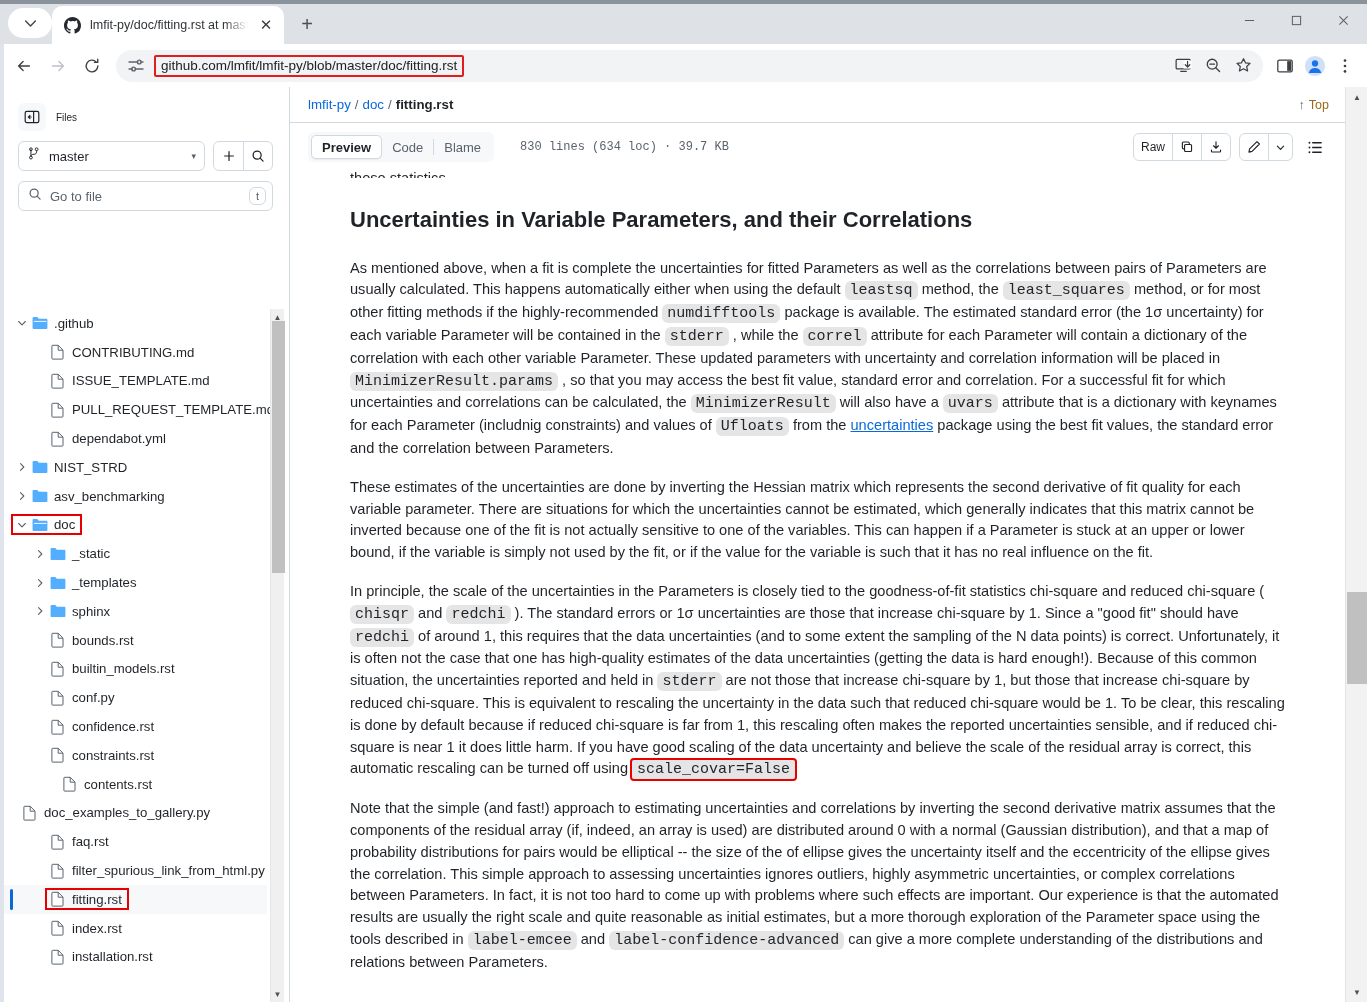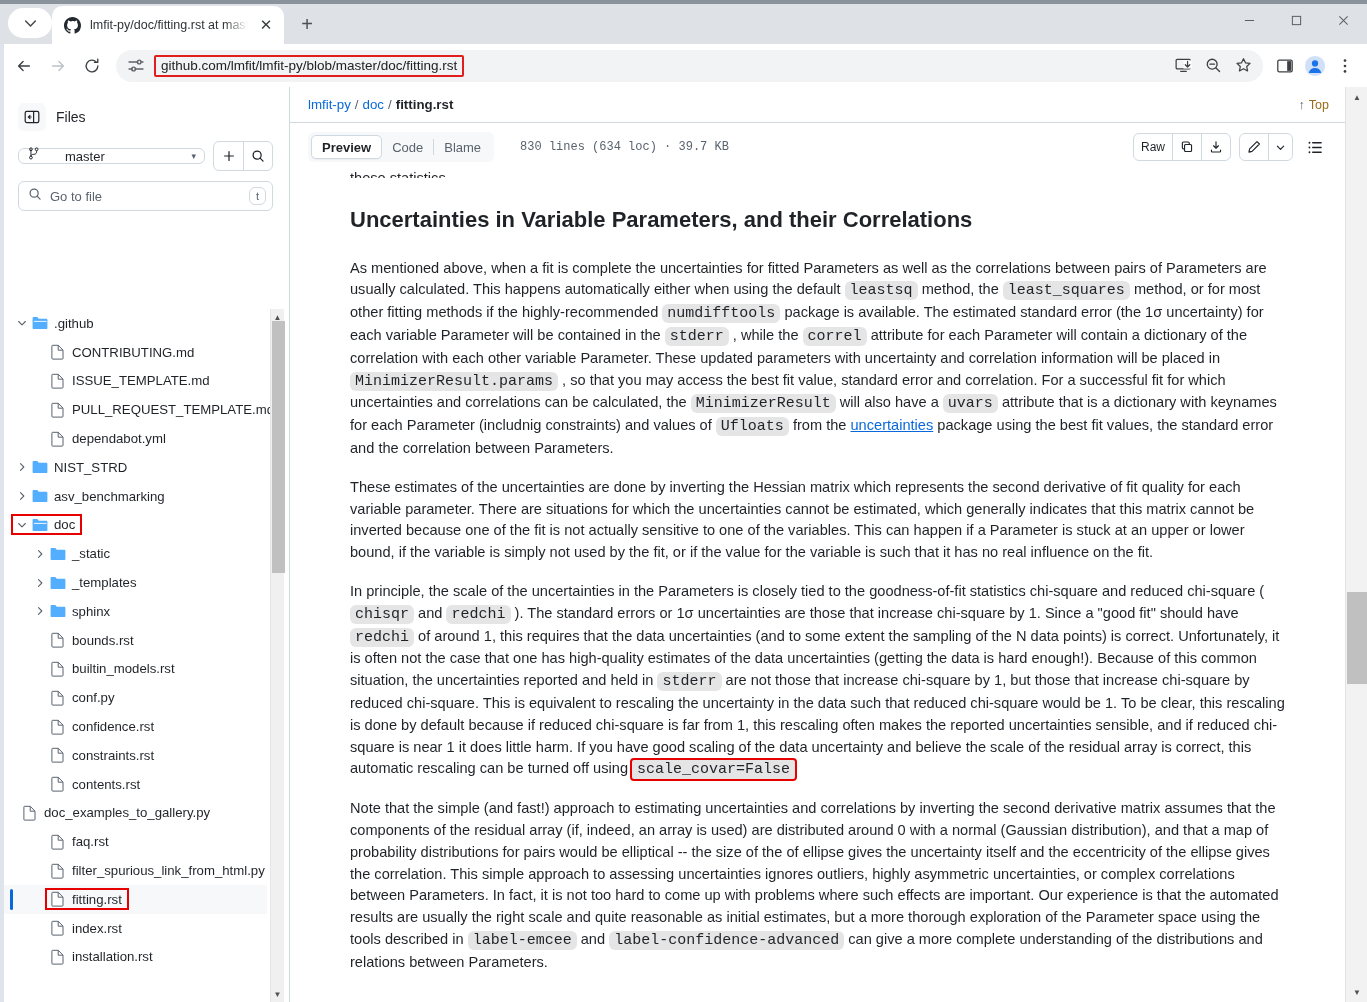--- a/index.html
+++ b/index.html
@@ -82,25 +82,25 @@
   .sidebar {
     width: 290px; flex: none; background: #ffffff; position: relative;
     border-right: 1px solid #d1d9e0;
     padding: 0;
   }
   .files-header { display:flex; align-items:center; gap:10px; padding: 16px 0 10px 18px; }
   .files-icon-box {
     width: 28px; height: 28px; border-radius: 6px; background: #f6f8fa;
     display:flex;align-items:center;justify-content:center;
   }
-  .files-title { font-size: 14px; color: #1f2328; font-weight: 400; }
+  .files-title { font-size: 10px; color: #1f2328; font-weight: 400; }
   .branch-row { display:flex; gap: 8px; padding: 0 16px 0 18px; align-items:center;}
   .branch-select {
-    flex: 1; height: 16px; border: 1px solid #d1d9e0; border-radius: 6px;
-    display:flex; align-items:center; padding: 0 8px; gap: 24px; background:#fff;
+    flex: 1; height: 30px; border: 1px solid #d1d9e0; border-radius: 6px;
+    display:flex; align-items:center; padding: 0 8px; gap: 8px; background:#fff;
   }
   .branch-name { font-size: 13px; color: #1f2328; flex:1; }
   .caret { color: #59636e; font-size: 9px; }
   .btn-group { display:flex; border:1px solid #d1d9e0; border-radius:6px; overflow:hidden; height:30px;}
   .btn-group > div { width: 29px; display:flex;align-items:center;justify-content:center; color:#1f2328;}
   .btn-group > div + div { border-left: 1px solid #d1d9e0; }
   .gotofile {
     margin: 10px 16px 8px 18px; height: 30px; border: 1px solid #d1d9e0; border-radius: 6px;
     display:flex; align-items:center; padding: 0 6px 0 9px; gap: 8px;
   }
@@ -545,21 +545,21 @@
             <div class="tree-row" style="padding-left: 32px;">
               <span class="chev"></span>
               <span class="tree-icon">
                 <svg width="14" height="16" viewBox="0 0 14 16">
                   <path d="M1.6 1.3h5.6l4.8 4.8v8.3c0 .4-.3.7-.7.7H1.6a.7.7 0 0 1-.7-.7V2a.7.7 0 0 1 .7-.7z" fill="#fff" stroke="#59636e" stroke-width="1"></path>
                   <path d="M7.2 1.4v4.8h4.6" fill="none" stroke="#59636e" stroke-width="1"></path>
                 </svg>
               </span>
               <span class="tree-label">constraints.rst</span>
             </div>
-            <div class="tree-row" style="padding-left: 32px;">
+            <div class="tree-row" style="padding-left: 44px;">
               <span class="chev"></span>
               <span class="tree-icon">
                 <svg width="14" height="16" viewBox="0 0 14 16">
                   <path d="M1.6 1.3h5.6l4.8 4.8v8.3c0 .4-.3.7-.7.7H1.6a.7.7 0 0 1-.7-.7V2a.7.7 0 0 1 .7-.7z" fill="#fff" stroke="#59636e" stroke-width="1"></path>
                   <path d="M7.2 1.4v4.8h4.6" fill="none" stroke="#59636e" stroke-width="1"></path>
                 </svg>
               </span>
               <span class="tree-label">contents.rst</span>
             </div>
             <div class="tree-row" style="">

